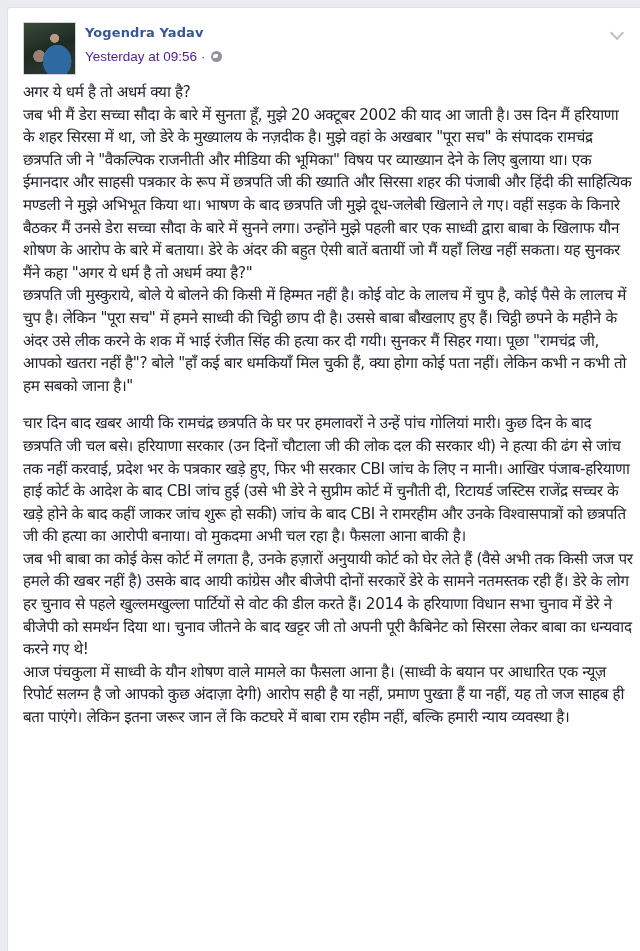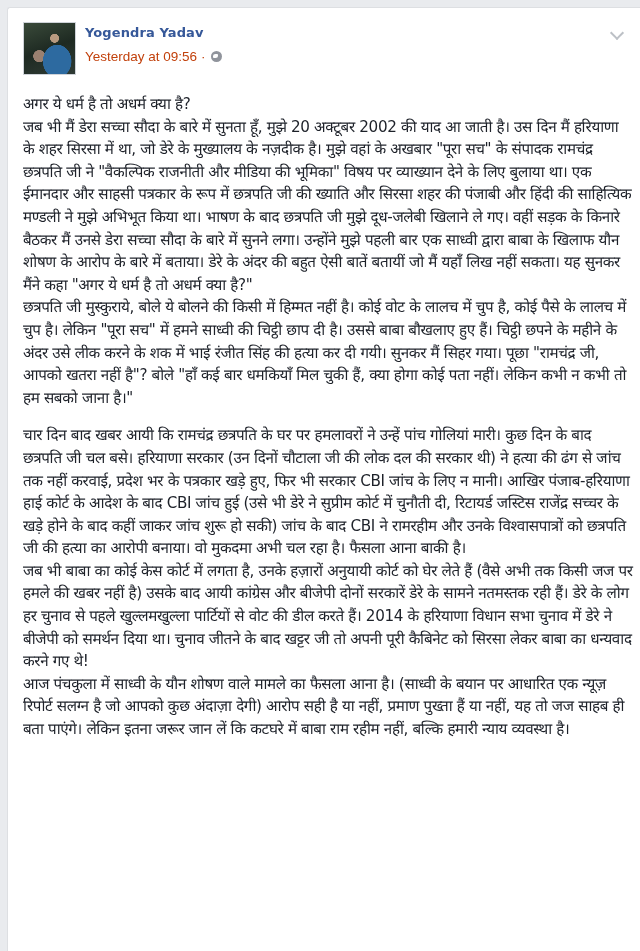--- a/index.html
+++ b/index.html
@@ -24,21 +24,21 @@
       linear-gradient(160deg, #3a4a3a 0%, #1e2a22 50%, #2f3b35 100%);
     border: 1px solid #cfd3d9;
   }
   .name {
     position: absolute; left: 62px; top: 3px; white-space: nowrap;
     font-family: "DejaVu Sans", sans-serif; font-weight: bold;
     font-size: 13px; color: #365899; letter-spacing: 0.1px;
   }
   .meta {
     position: absolute; left: 62px; top: 27px; white-space: nowrap;
-    font-family: "Liberation Sans", sans-serif; font-size: 13.5px; color: #c2410c;
+    font-family: "Liberation Sans", sans-serif; font-size: 13.5px; color: #4c1d95;
     display: flex; align-items: center;
   }
   .meta .sep { margin: 0 4px; }
   .globe {
     display: inline-block; width: 11px; height: 11px; border-radius: 50%;
     background: #90949c; position: relative; margin-left: 1px;
   }
   .globe::after {
     content: ""; position: absolute; left: 2px; top: 3px; width: 5px; height: 4px;
     background: #ffffff; border-radius: 50% 20% 50% 20%;
@@ -46,21 +46,20 @@
   .chevron {
     position: absolute; right: 26px; top: 20px; width: 8px; height: 8px;
     border-right: 2px solid #bcc0c6; border-bottom: 2px solid #bcc0c6;
     transform: rotate(45deg);
   }
   .post {
     position: absolute; left: 15px; top: 73px; width: 610px;
     font-family: "DejaVu Sans", "Liberation Sans", sans-serif;
     font-size: 15.2px; line-height: 22.6px; color: #1d2129;
     letter-spacing: -0.35px;
-    margin-top: 12px;
   }
   .post p { margin: 0; }
   .post p.gap { margin-top: 15px; }
 </style>
 </head>
 <body>
 
 <div class="card">
   <div class="header">
     <div class="avatar"></div>

